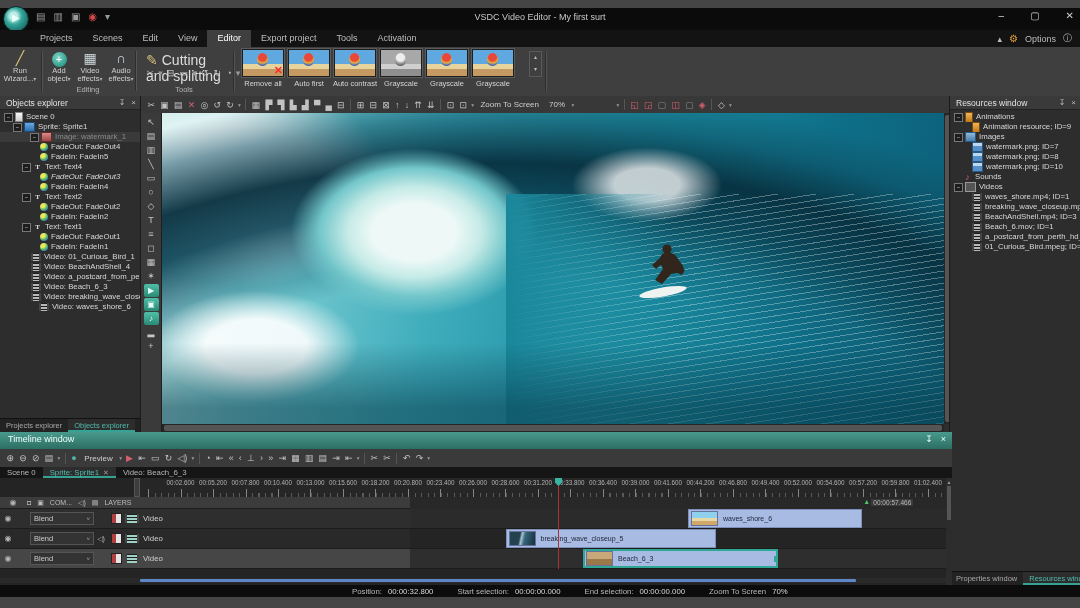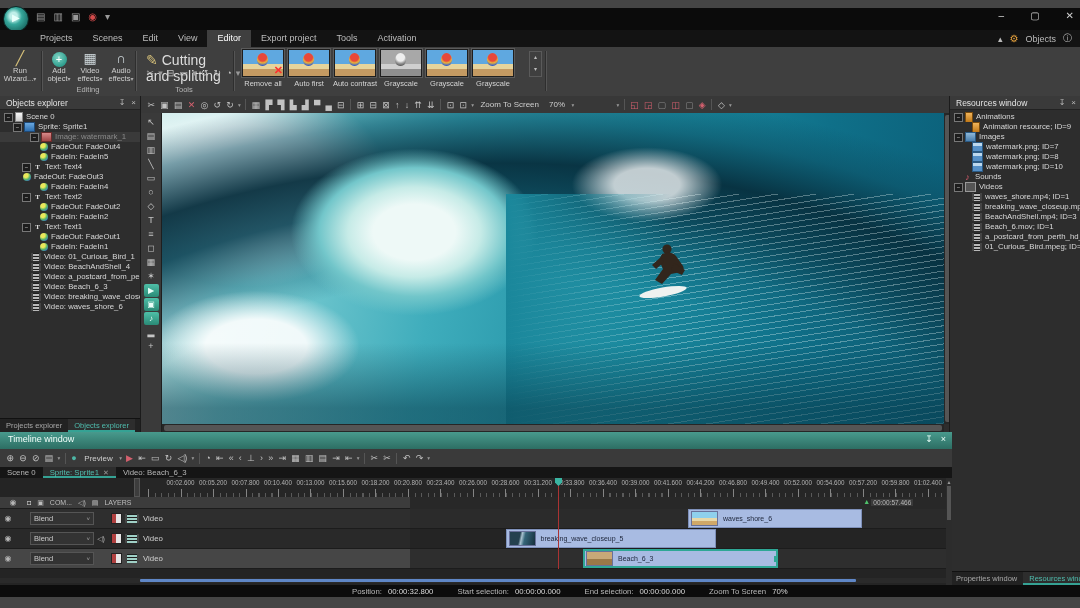--- a/index.html
+++ b/index.html
@@ -162,20 +162,21 @@
       <div id="logo">
           <span>▶</span>
         </div>
       <div id="qa">
           <span>▤</span>
           <span>▥</span>
           <span>▣</span>
           <span class="red">◉</span>
           <span>▾</span>
         </div>
+      <div id="title">VSDC Video Editor - My first surt</div>
       <div id="winctl">
         <span>–</span>
         <span>▢</span>
         <span>✕</span>
       </div>
     </div>
 
     <div id="menubar">
       <div id="menu-tabs">
           <span class="mtab">Projects</span>
@@ -183,21 +184,21 @@
           <span class="mtab">Edit</span>
           <span class="mtab">View</span>
           <span class="mtab active">Editor</span>
           <span class="mtab">Export project</span>
           <span class="mtab">Tools</span>
           <span class="mtab">Activation</span>
         </div>
       <div id="menu-right">
         <span>▴</span>
         <span class="gear">⚙</span>
-        <span>Objects</span>
+        <span>Options</span>
         <span>ⓘ</span>
       </div>
     </div>
 
     <div id="ribbon">
       <div class="rgroup" style="left:0;width:40px;">
         <div class="rbtn" style="left:3px;">
           <span class="bicon" style="color:#d8c27a;">╱</span>
           <span>Run Wizard...</span><span class="caret">▾</span>
         </div>
@@ -297,21 +298,21 @@
           <div class="trow" style="padding-left: 31px;">
             <span class="exp spacer"></span>
             <span class="tic ic-ball"></span>
             <span class="tlabel">FadeIn: FadeIn5</span>
           </div>
           <div class="trow" style="padding-left: 22px;">
             <span class="exp">−</span>
             <span class="tic ic-text">T</span>
             <span class="tlabel">Text: Text4</span>
           </div>
-          <div class="trow" style="padding-left: 14px;">
+          <div class="trow" style="padding-left: 31px; font-style: italic;">
             <span class="exp spacer"></span>
             <span class="tic ic-ball"></span>
             <span class="tlabel">FadeOut: FadeOut3</span>
           </div>
           <div class="trow" style="padding-left: 31px;">
             <span class="exp spacer"></span>
             <span class="tic ic-ball"></span>
             <span class="tlabel">FadeIn: FadeIn4</span>
           </div>
           <div class="trow" style="padding-left: 22px;">
@@ -362,21 +363,21 @@
           <div class="trow" style="padding-left: 22px;">
             <span class="exp spacer"></span>
             <span class="tic ic-film"></span>
             <span class="tlabel">Video: Beach_6_3</span>
           </div>
           <div class="trow" style="padding-left: 22px;">
             <span class="exp spacer"></span>
             <span class="tic ic-film"></span>
             <span class="tlabel">Video: breaking_wave_closeup</span>
           </div>
-          <div class="trow" style="padding-left: 22px;">
+          <div class="trow" style="padding-left: 30px;">
             <span class="exp spacer"></span>
             <span class="tic ic-film"></span>
             <span class="tlabel">Video: waves_shore_6</span>
           </div>
         </div>
       <div class="ptabs" id="left-tabs">
           <span class="ptab">Projects explorer</span>
           <span class="ptab active">Objects explorer</span>
         </div>
     </div>

